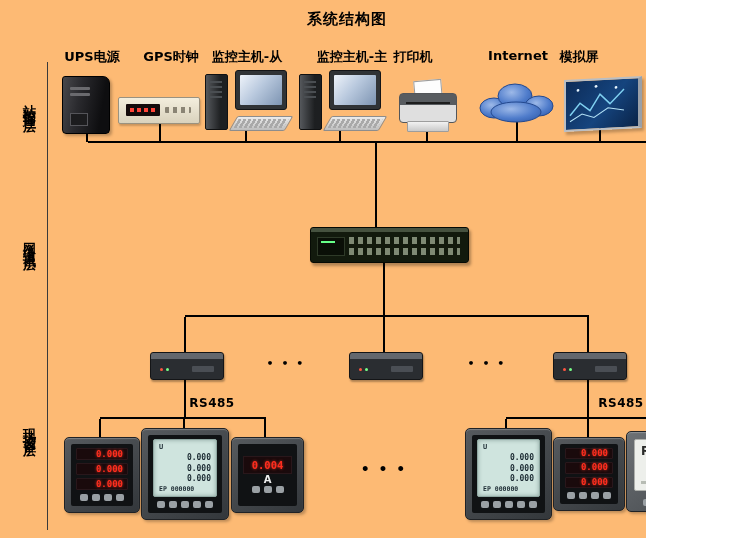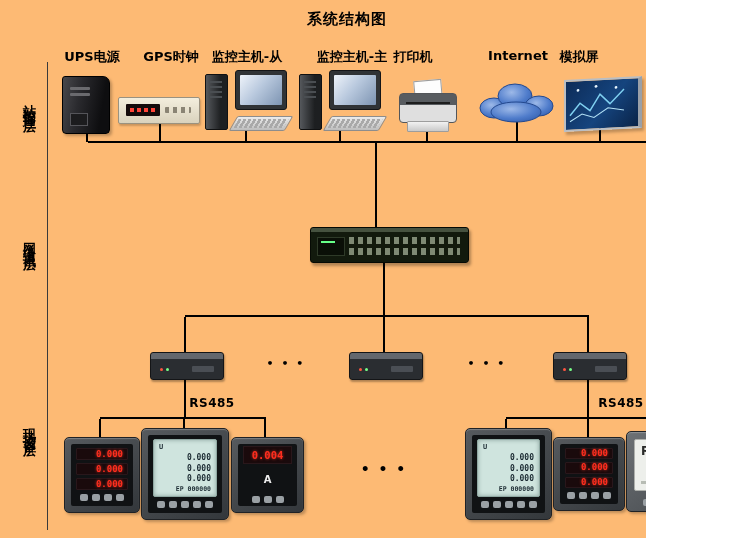--- a/index.html
+++ b/index.html
@@ -55,22 +55,22 @@
   
   .meter{position:absolute;background:linear-gradient(145deg,#565a5e,#33373b);border:1px solid #202225;border-radius:5px;box-shadow:inset 0 1px 1px rgba(255,255,255,.25),2px 2px 3px rgba(0,0,0,.25);}
   .meter.light{background:linear-gradient(145deg,#6d7175,#474b4f);}
   .m-in{position:absolute;inset:6px;background:#101214;border-radius:2px;padding:4px 5px;display:flex;flex-direction:column;gap:3px;}
   .led-row{flex:1;background:#1a0a0c;border:1px solid #29171b;color:#ff2d1e;font:700 9px "DejaVu Sans Mono","Liberation Mono",monospace;display:flex;align-items:center;justify-content:flex-end;padding-right:4px;text-shadow:0 0 3px rgba(255,60,40,.8);border-radius:1px;line-height:1;}
   .btn-row{height:9px;display:flex;gap:4px;justify-content:center;align-items:center;flex:none;}
   .btn-row i{width:8px;height:7px;background:#9aa0a4;border-radius:2px;display:block;}
   .lcd{flex:1;background:#cfe4de;border:1px solid #8fa8a2;border-radius:2px;padding:3px 5px;display:flex;flex-direction:column;justify-content:space-between;color:#1c2b33;box-shadow:inset 0 0 4px rgba(20,50,45,.35);}
   .lcd-head{font:700 7px "DejaVu Sans Mono","Liberation Mono",monospace;text-align:left;}
   .lcd-row{font:700 8px "DejaVu Sans Mono","Liberation Mono",monospace;text-align:right;}
-  .lcd-foot{font:700 6.5px "DejaVu Sans Mono","Liberation Mono",monospace;text-align:right;}
-  .m-in.center{justify-content:center;gap:10px;}
+  .lcd-foot{font:700 6.5px "DejaVu Sans Mono","Liberation Mono",monospace;text-align:left;}
+  .m-in.center{justify-content:center;gap:0;}
   .led-single{height:16px;background:#1a0a0c;border:1px solid #29171b;color:#ff2d1e;font:700 10.5px "DejaVu Sans Mono","Liberation Mono",monospace;display:flex;align-items:center;justify-content:center;text-shadow:0 0 3px rgba(255,60,40,.8);flex:none;}
   .unit{color:#eee;text-align:center;font:700 10px "DejaVu Sans","Liberation Sans",sans-serif;}
   .wscreen{position:absolute;left:7px;right:7px;top:7px;bottom:20px;background:#edefeb;border:1px solid #aeb0ac;border-radius:2px;padding:4px 6px;}
   .wscreen .r{font:700 12px "DejaVu Sans","Liberation Sans",sans-serif;color:#2a2a2a;text-align:left;}
   .wbar{position:absolute;left:6px;bottom:6px;width:60%;height:3px;background:#b7bcb4;}
   .btn-row.abs{position:absolute;left:12px;right:12px;bottom:5px;height:8px;}
 </style>
 </head>
 <body>
 

